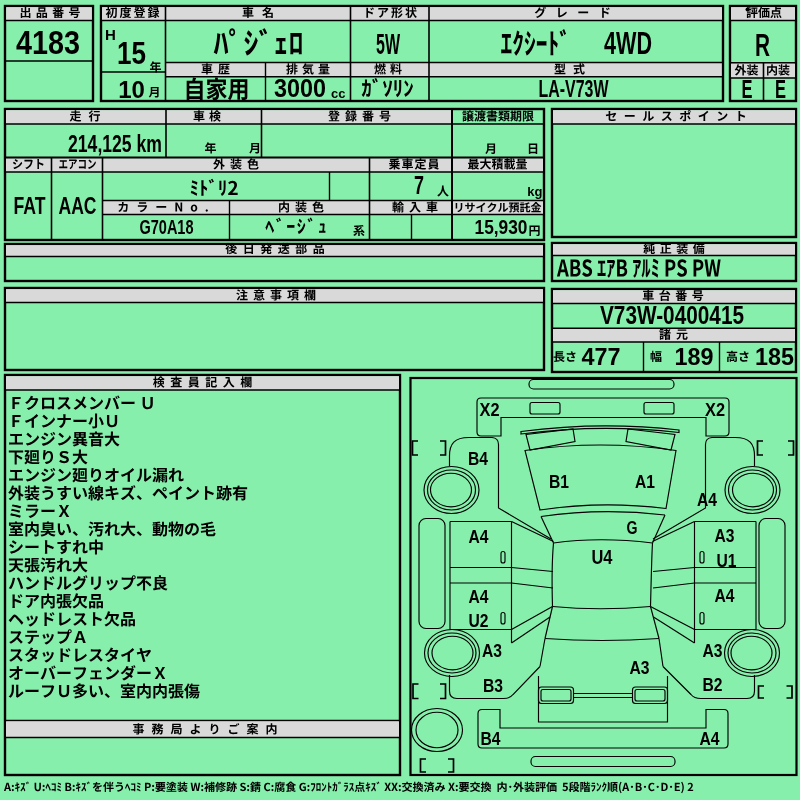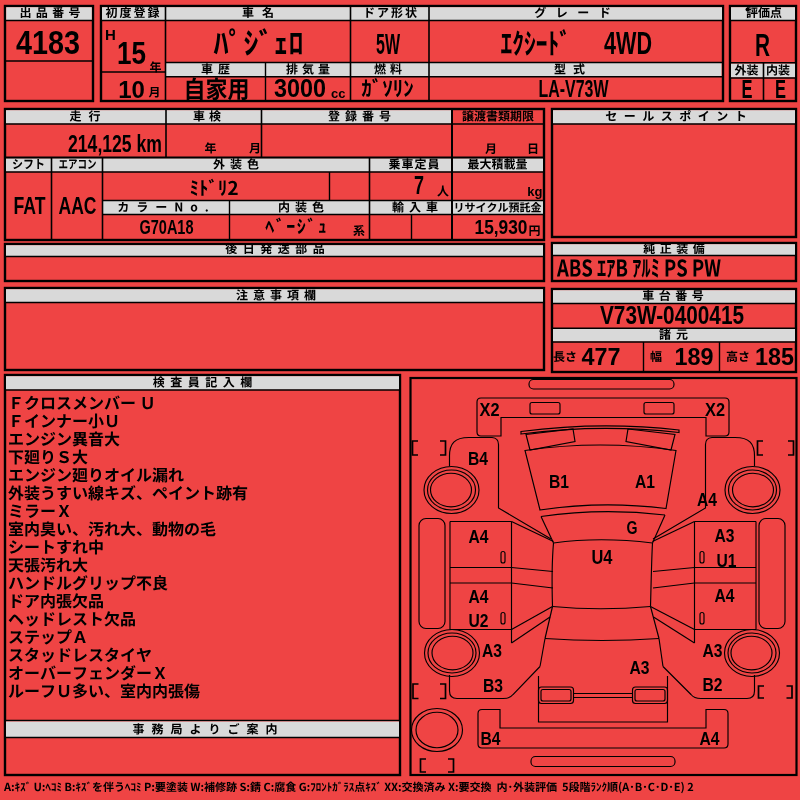--- a/index.html
+++ b/index.html
@@ -1,16 +1,16 @@
 <!DOCTYPE html>
 <html><head>
 <meta charset="utf-8">
 <style>
 html,body{margin:0;padding:0;background:#fff;}
-#page{position:relative;width:800px;height:800px;background:#ef4444;overflow:hidden;}
+#page{position:relative;width:800px;height:800px;background:#86efac;overflow:hidden;}
 svg{display:block;}
 text{font-family:"Liberation Sans",sans-serif;fill:#000;}
 .b{font-weight:bold;}
 </style>
 </head>
 <body>
 <div id="page">
 <svg width="800" height="800" viewBox="0 0 800 800">
 <defs>
 <path id="g0" d="M160 86H843V-31H160ZM432 839H556V14H432ZM101 336H223V-90H101ZM779 336H904V-89H779ZM140 755H260V507H738V756H864V390H140Z"></path>

